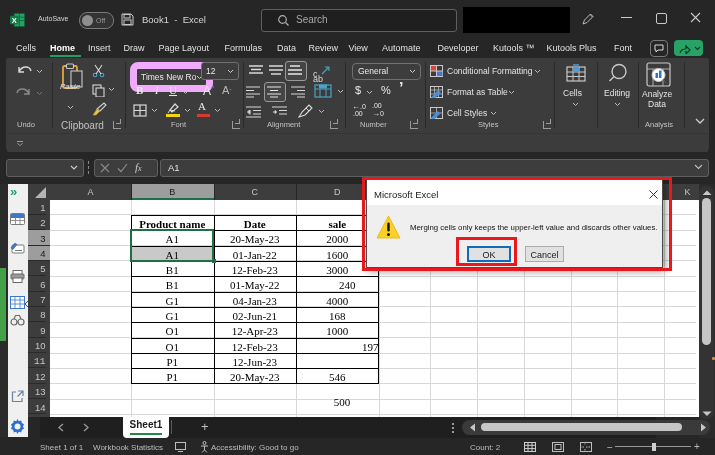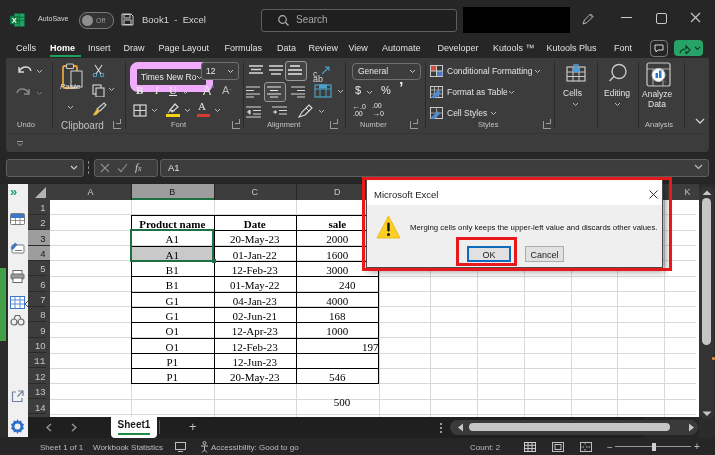--- a/index.html
+++ b/index.html
@@ -533,21 +533,21 @@
   <svg class="abs" style="left:3px;top:6px;" width="10" height="5.5" viewBox="0 0 10 5.5">
       <path d="M0.5 5 L5 0.5 L9.5 5 z" fill="#c6c6c6"></path>
     </svg>
   <div class="abs" style="left:3.5px;top:14px;width:9px;height:147px;background:#c6c6c6;border-radius:5px;"></div>
   <svg class="abs" style="left:3px;top:227px;" width="10" height="5.5" viewBox="0 0 10 5.5">
       <path d="M0.5 0.5 L9.5 0.5 L5 5 z" fill="#c6c6c6"></path>
     </svg>
   <div class="abs" style="left:13.5px;top:173px;width:3px;height:3px;background:#e0892e;border-radius:1px;"></div>
 </div>
 
-<div class="abs" style="left:28px;top:417px;width:616px;height:20.5px;background:#1f1f1f;">
+<div class="abs" style="left:40px;top:417px;width:616px;height:20.5px;background:#1f1f1f;">
   <svg class="abs" style="left:17px;top:6px;" width="8" height="9" viewBox="0 0 8 9">
       <path d="M6 1 L2 4.5 L6 8" fill="none" stroke="#9a9a9a" stroke-width="1.3"></path>
     </svg>
   <svg class="abs" style="left:42px;top:6px;" width="8" height="9" viewBox="0 0 8 9">
       <path d="M2 1 L6 4.5 L2 8" fill="none" stroke="#9a9a9a" stroke-width="1.3"></path>
     </svg>
   <div class="abs" style="left:83px;top:0;width:46px;height:20.5px;background:#fff;border-radius:0 0 4px 4px;">
     <div class="abs" style="left:0;top:2px;width:46px;text-align:center;font-size:10px;font-weight:bold;color:#1a1a1a;">Sheet1</div>
     <div class="abs" style="left:7px;top:16px;width:32px;height:2px;background:#1e8c45;"></div>
   </div>

